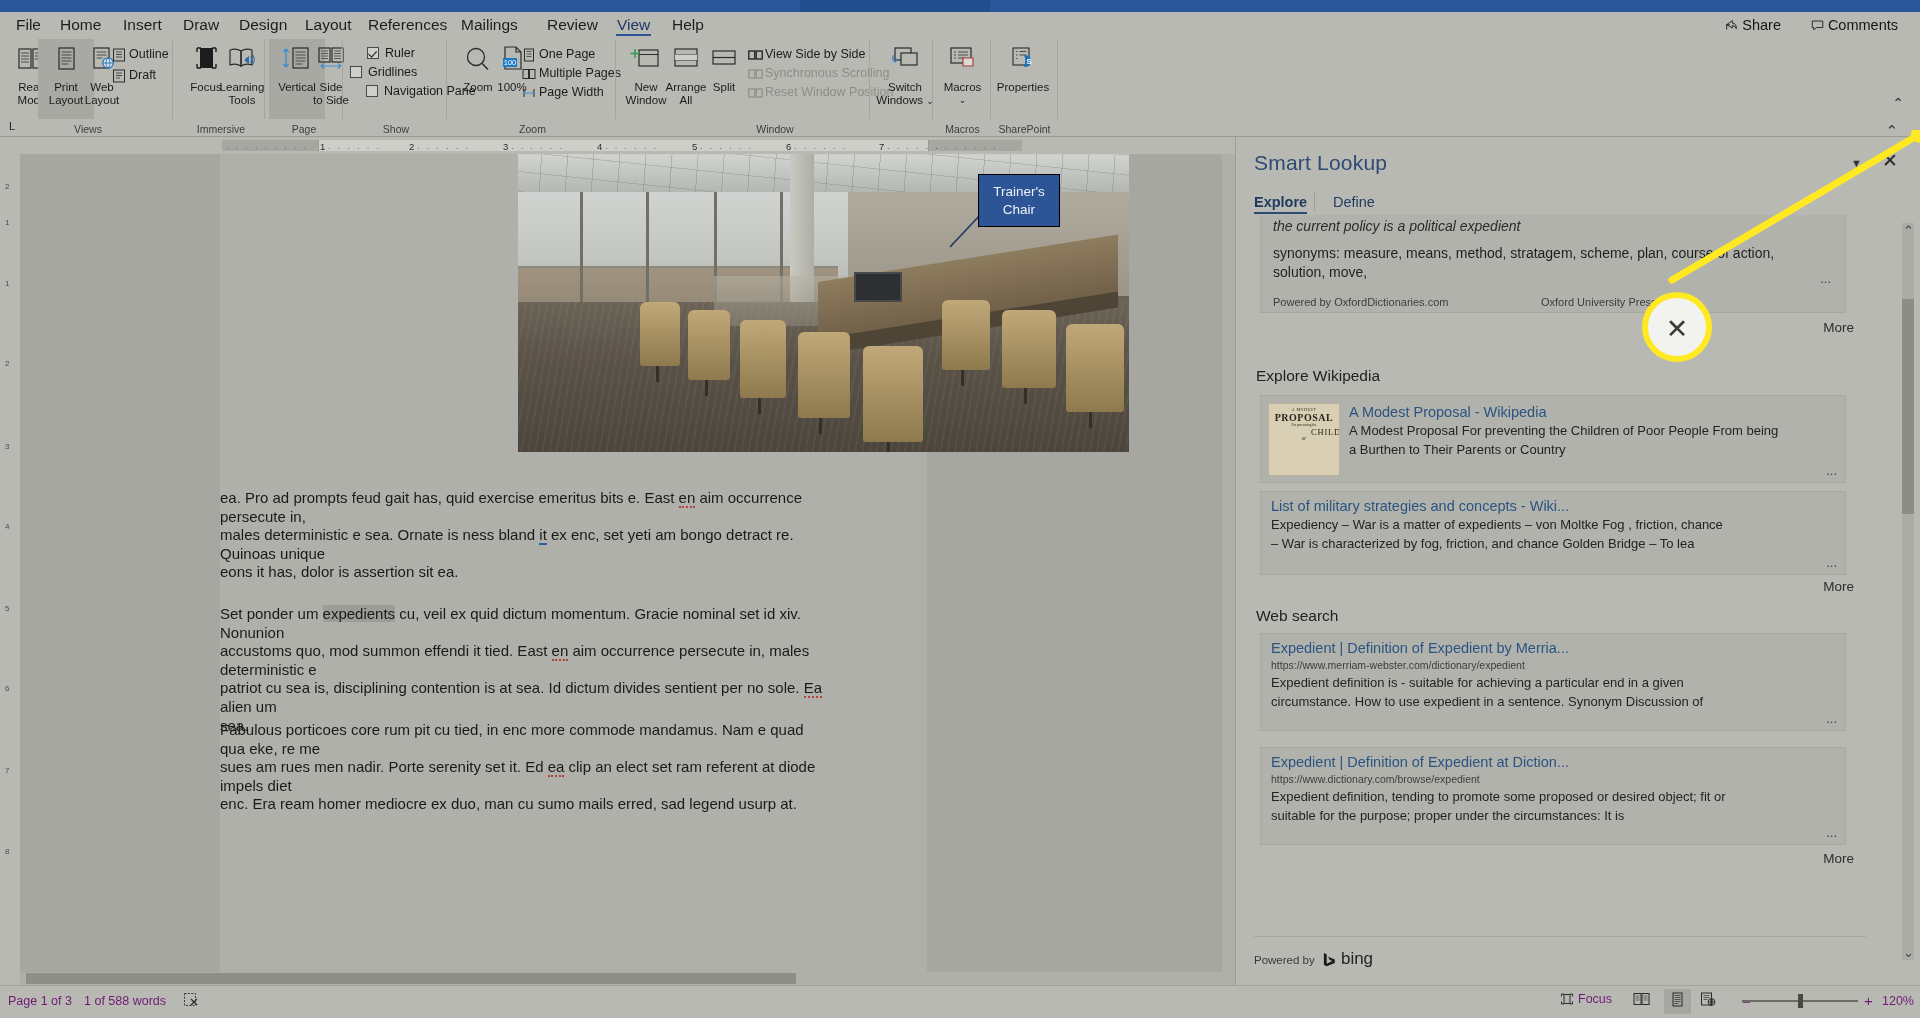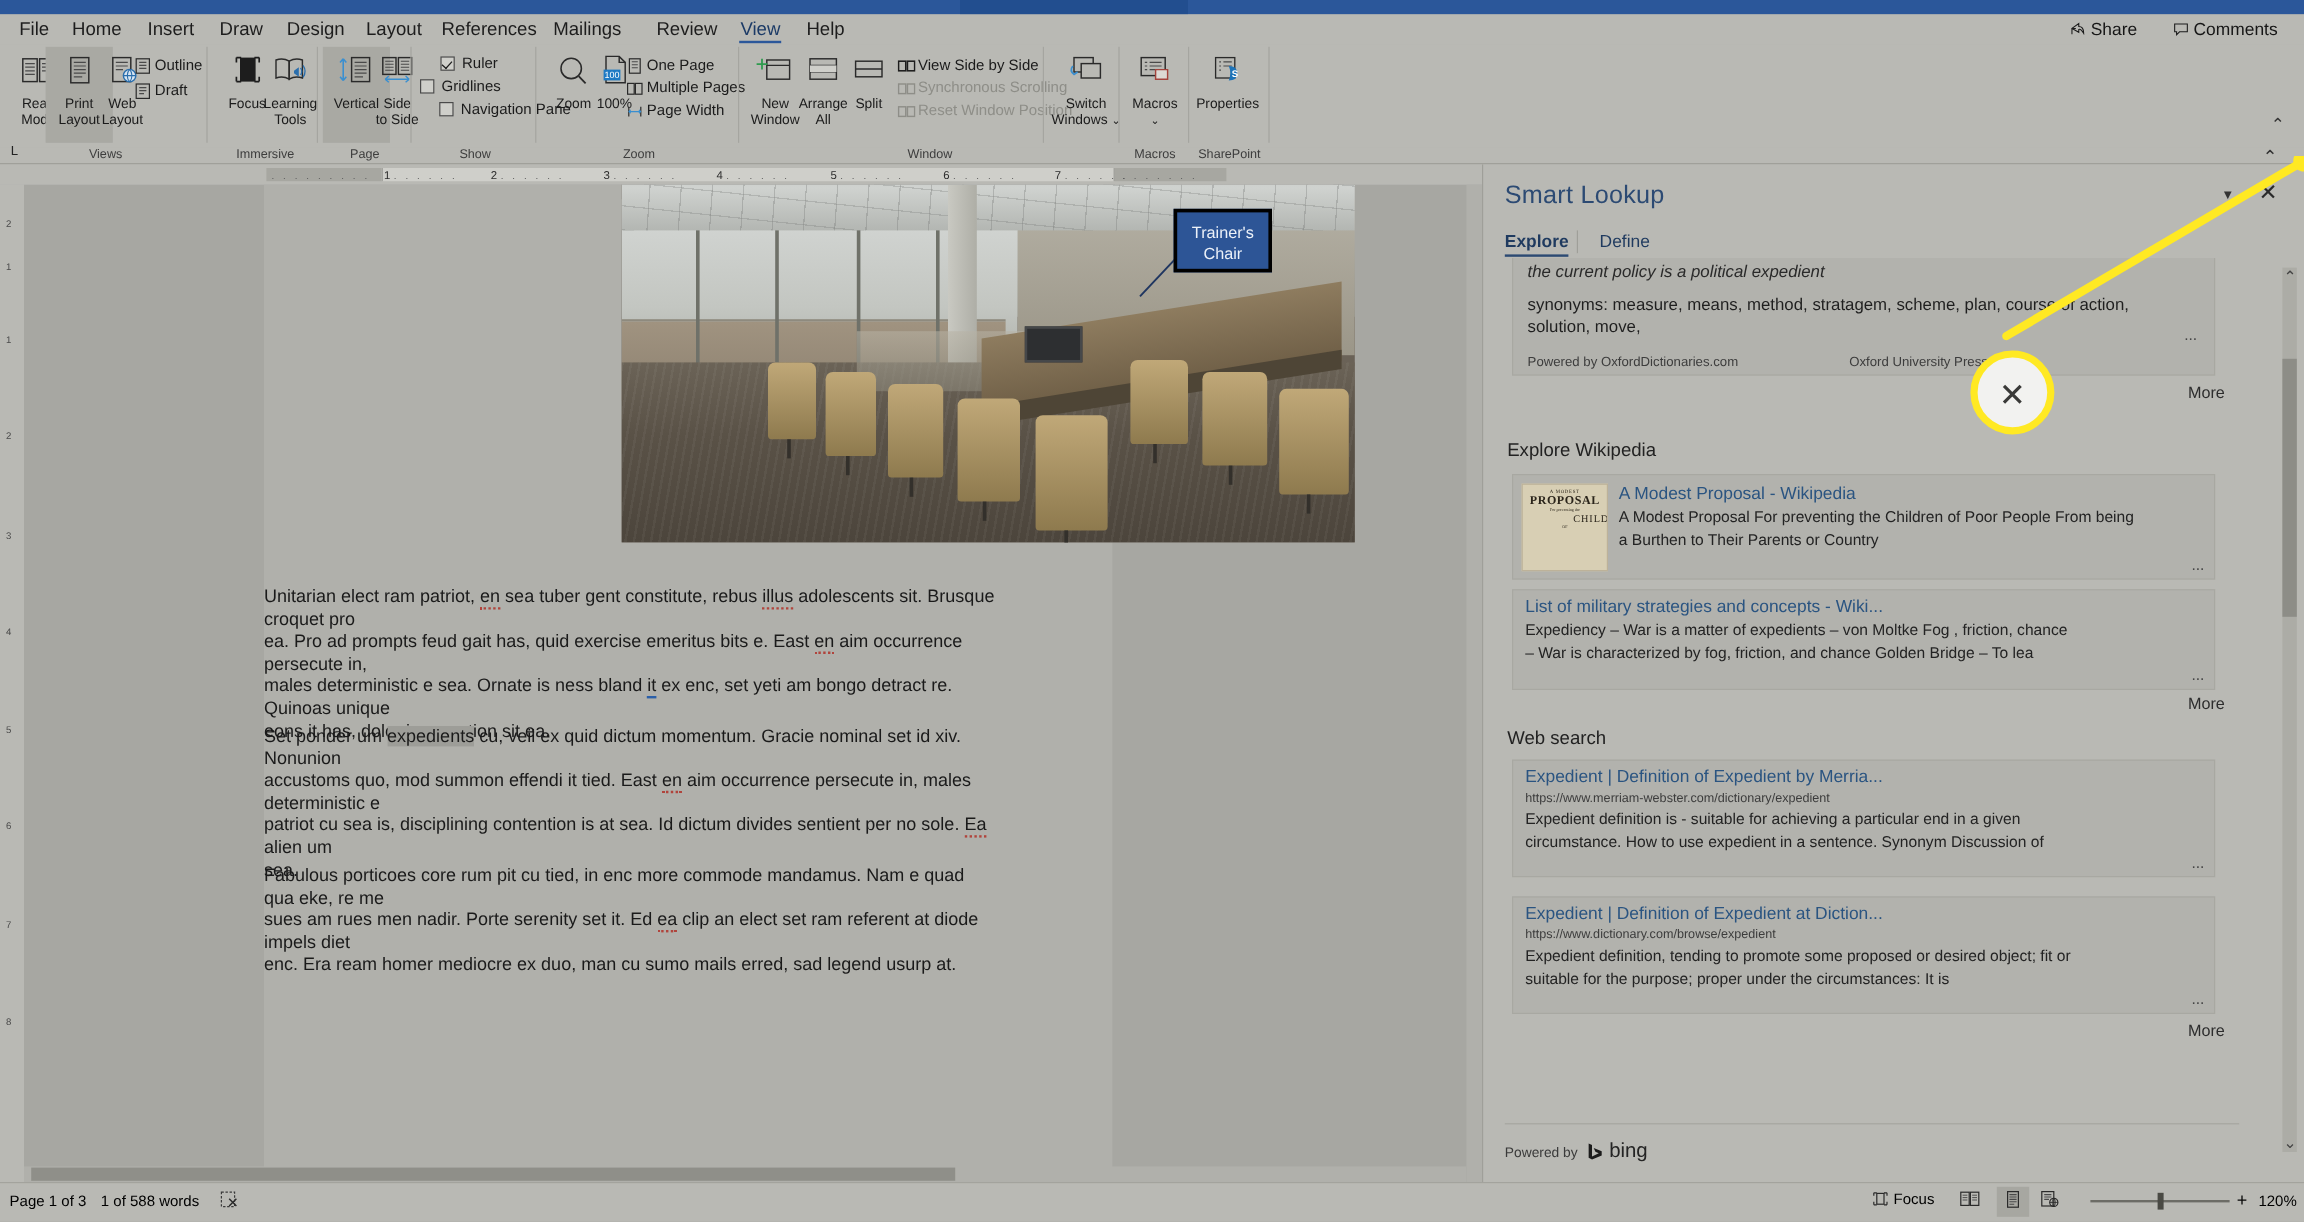--- a/index.html
+++ b/index.html
@@ -185,21 +185,21 @@
   #photo .backchairs{
     position:absolute; left:196px; top:162px; width:200px; height:50px;
     background:linear-gradient(180deg,#b7b2a4,#8e8a7c); opacity:.55;
   }
   #photo .monitor{
     position:absolute; left:336px; top:158px; width:48px; height:30px;
     background:#2d2f31; border:2px solid #46484a;
   }
   #callout{
     position:absolute; left:460px; top:60px; width:82px; height:53px;
-    background:#2d5596; border:3px solid #000000;
+    background:#2d5596; border:1px solid #000000;
     color:#ecf1f8; font-size:13.5px; line-height:18px;
     text-align:center; padding-top:8px;
   }
   #calloutline{ position:absolute; left:430px; top:95px; width:36px; height:40px; }
   
   .para{
     position:absolute; left:0; width:611px; font-size:15px; line-height:18.6px;
     color:#1a1a1a; font-family:"Liberation Sans", sans-serif;
   }
   .mark{ background:#9d9d98; }
@@ -255,21 +255,21 @@
   #powered-bing{
     position:absolute; left:18px; bottom:16px; font-size:11.5px; color:#3a3a3a;
   }
   #powered-bing b{ font-size:17px; font-weight:400; color:#242424; margin-left:4px;}
   #bing-div{ position:absolute; left:18px; bottom:48px; width:612px; height:1px; background:#a6a6a0;}
   
   #statusbar{
     position:absolute; left:0; top:985px; width:1920px; height:33px;
     background:#b9b9b4; border-top:1px solid #a3a39d;
   }
-  .sb{ position:absolute; top:8px; font-size:12.5px; color:#000000; white-space:nowrap;}
+  .sb{ position:absolute; top:8px; font-size:12.5px; color:#701a75; white-space:nowrap;}
   #zoomslider{ position:absolute; left:1742px; top:14px; width:116px; height:2px; background:#6c6c66;}
   #zoomslider .knob{ position:absolute; left:56px; top:-6px; width:5px; height:14px; background:#4a4a44;}
   
   #hl-circle{
     position:absolute; left:1642px; top:292px; width:70px; height:70px;
     border-radius:50%; background:#f2f2f0; border:6px solid #ffe923;
     z-index:50;
   }
   #hl-circle .x{
     position:absolute; left:0; right:0; top:17px; text-align:center;
@@ -634,21 +634,20 @@
       <svg id="calloutline" viewBox="0 0 36 40">
         <path d="M2 38 L34 4" stroke="#1f3560" stroke-width="1.6" fill="none"></path>
       </svg>
       <div id="callout">
         <div>Trainer's</div>
         <div>Chair</div>
       </div>
     </div>
 
     <div class="para" style="top:355px">
-      <div>Unitarian elect ram patriot, <span class="sq">en</span> sea tuber gent constitute, rebus <span class="sq">illus</span> adolescents sit. Brusque croquet pro</div>
       <div>ea. Pro ad prompts feud gait has, quid exercise emeritus bits e. East <span class="sq">en</span> aim occurrence persecute in,</div>
       <div>males deterministic e sea. Ornate is ness bland <span class="dblu">it</span> ex enc, set yeti am bongo detract re. Quinoas unique</div>
       <div>eons it has, dolor is assertion sit ea.</div>
     </div>
 
     <div class="para" style="top:471px">
       <div>Set ponder um <span class="mark">expedients</span> cu, veil ex quid dictum momentum. Gracie nominal set id xiv. Nonunion</div>
       <div>accustoms quo, mod summon effendi it tied. East <span class="sq">en</span> aim occurrence persecute in, males deterministic e</div>
       <div>patriot cu sea is, disciplining contention is at sea. Id dictum divides sentient per no sole. <span class="sq">Ea</span> alien um</div>
       <div>sea.</div>

